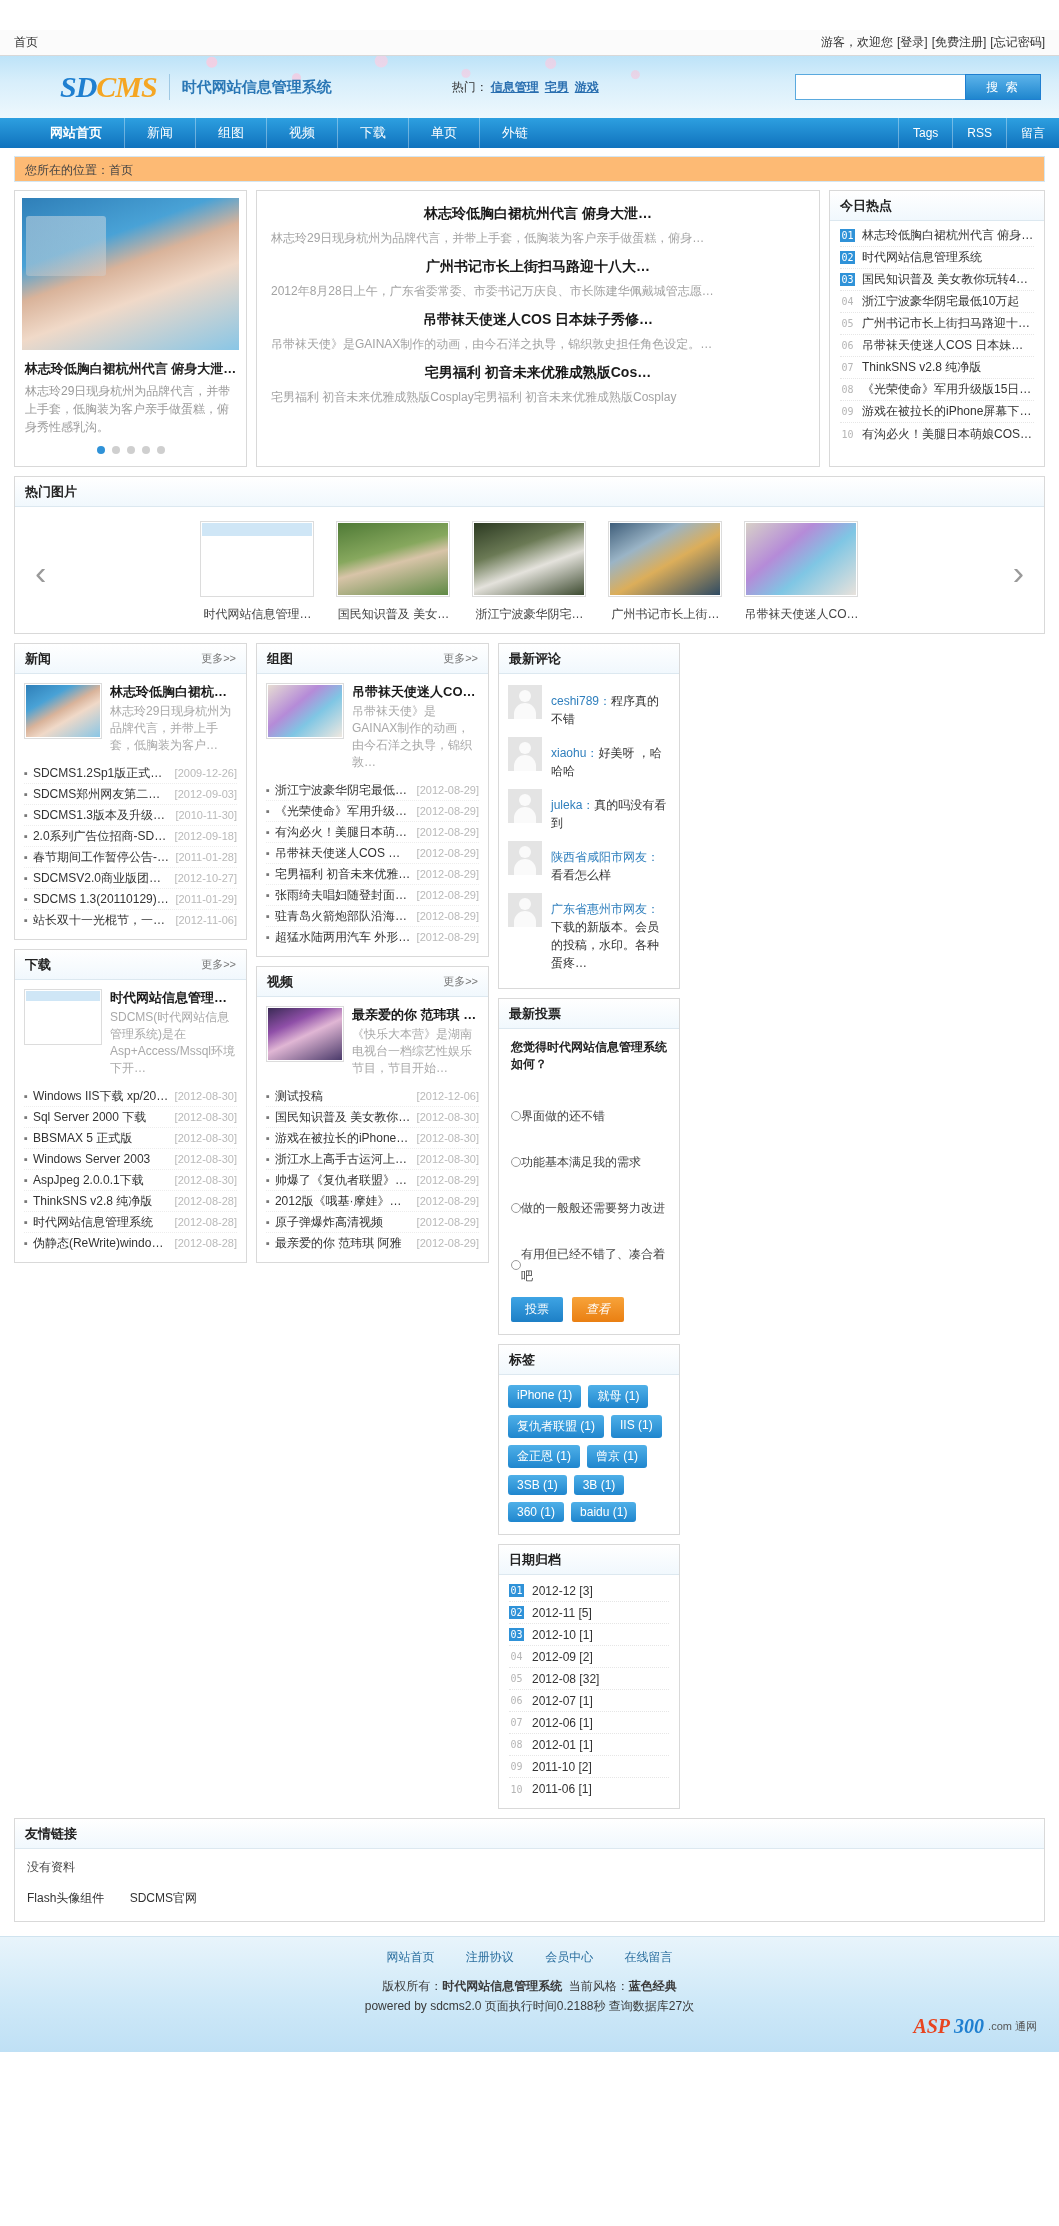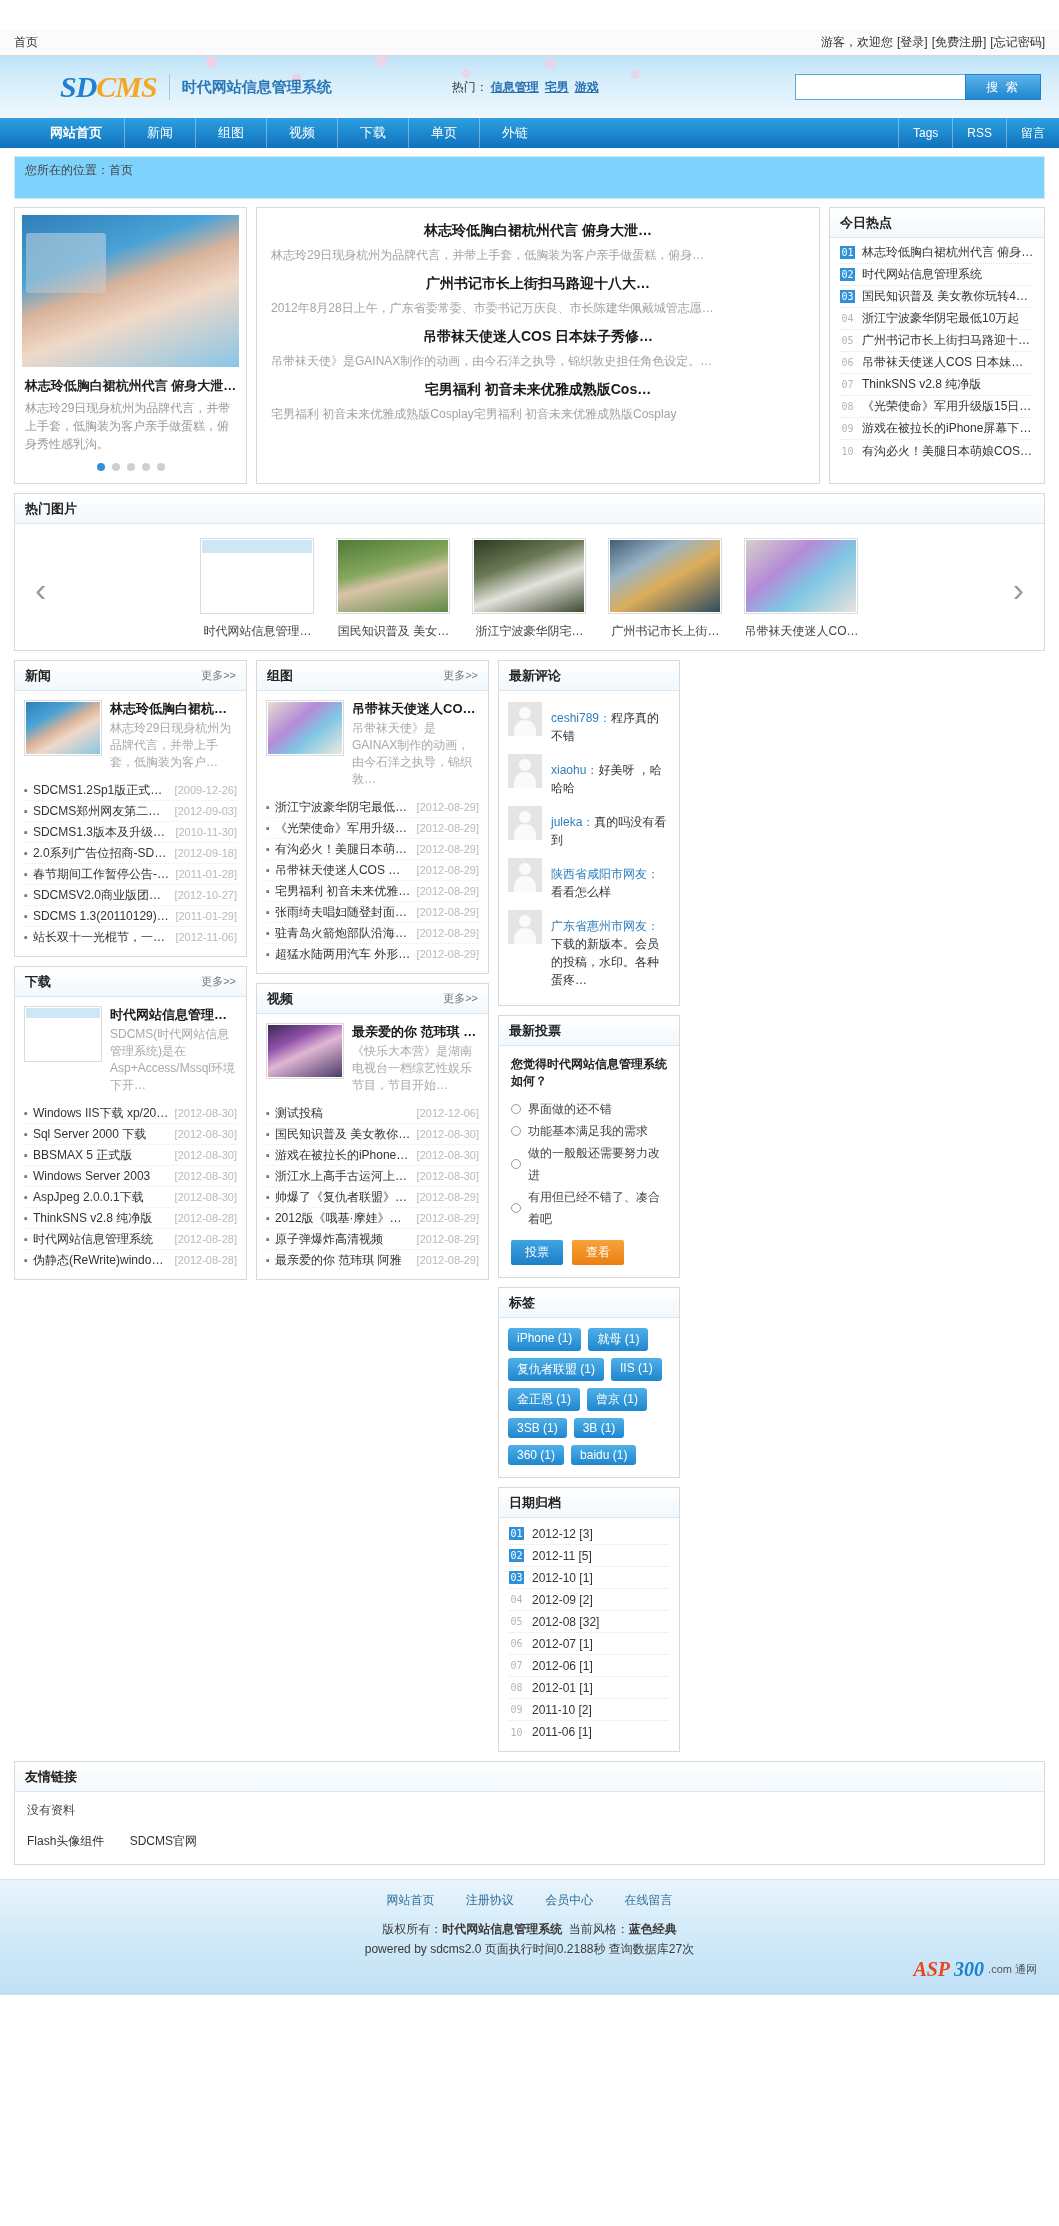--- a/index.html
+++ b/index.html
@@ -88,22 +88,22 @@
   .nav .items a:last-child { border-right:none; }
   .nav .right { margin-left:auto; display:flex; }
   .nav .right a {
     color:#fff; font-size:12px; padding:0 14px; line-height:30px;
     border-left:1px solid rgba(255,255,255,.35);
   }
 
   
   .crumbwrap { padding:8px 14px 0; }
   .crumb {
-    height:43px; line-height:26px;
-    background:#7dd3fc; border:1px solid #d4e7f3;
+    height:26px; line-height:26px;
+    background:#fdba74; border:1px solid #d4e7f3;
     padding:0 10px; font-size:12px; color:#444;
   }
 
   
   .page { padding: 8px 14px 0; }
 
   .row { display:flex; gap:9px; }
 
   .panel {
     border:1px solid #d9d9d9; background:#fff;
@@ -204,29 +204,29 @@
   .cmt .av:before{ content:""; position:absolute; left:11px; top:5px; width:12px; height:12px;
     border-radius:50%; background:#fafafa; }
   .cmt .av:after{ content:""; position:absolute; left:6px; top:18px; width:22px; height:16px;
     border-radius:11px 11px 0 0; background:#fafafa; }
   .cmt .c { font-size:12px; line-height:18px; color:#333; padding-top:7px; }
   .cmt .c .who { color:#2f7fbd; }
 
   
   .vote { padding:10px 12px 12px; }
   .vote .q { font-weight:bold; font-size:12px; color:#222; padding-bottom:8px; }
-  .vote .opt { display:flex; align-items:center; gap:7px; font-size:12px; color:#444; line-height:22px; }
+  .vote .opt { display:flex; align-items:center; font-size:12px; color:#444; line-height:22px;margin-top:24px; }
   .vote .radio { width:10px; height:10px; border:1px solid #9a9a9a; border-radius:50%; background:#fff; flex:0 0 auto; }
   .vote .btns { display:flex; gap:9px; padding-top:10px; }
   .vote .btns span {
     display:inline-block; padding:4px 14px; color:#fff; font-size:12px;
     border-radius:2px; cursor:pointer;
   }
   .vote .btn-do { background:linear-gradient(to bottom,#3ea4e4,#1d7fc6); }
-  .vote .btn-see { background:linear-gradient(to bottom,#f7a33a,#ea7f12); }
+  .vote .btn-see { background:linear-gradient(to bottom,#f7a33a,#ea7f12);font-style:italic; }
 
   
   .tags { padding:10px 9px 12px; display:flex; flex-wrap:wrap; gap:7px; }
   .tag {
     display:inline-block; padding:3px 9px; border-radius:3px;
     background:linear-gradient(to bottom,#4fb0e8,#1f86ce);
     color:#fff; font-size:12px; white-space:nowrap; cursor:pointer;
   }
 
   

